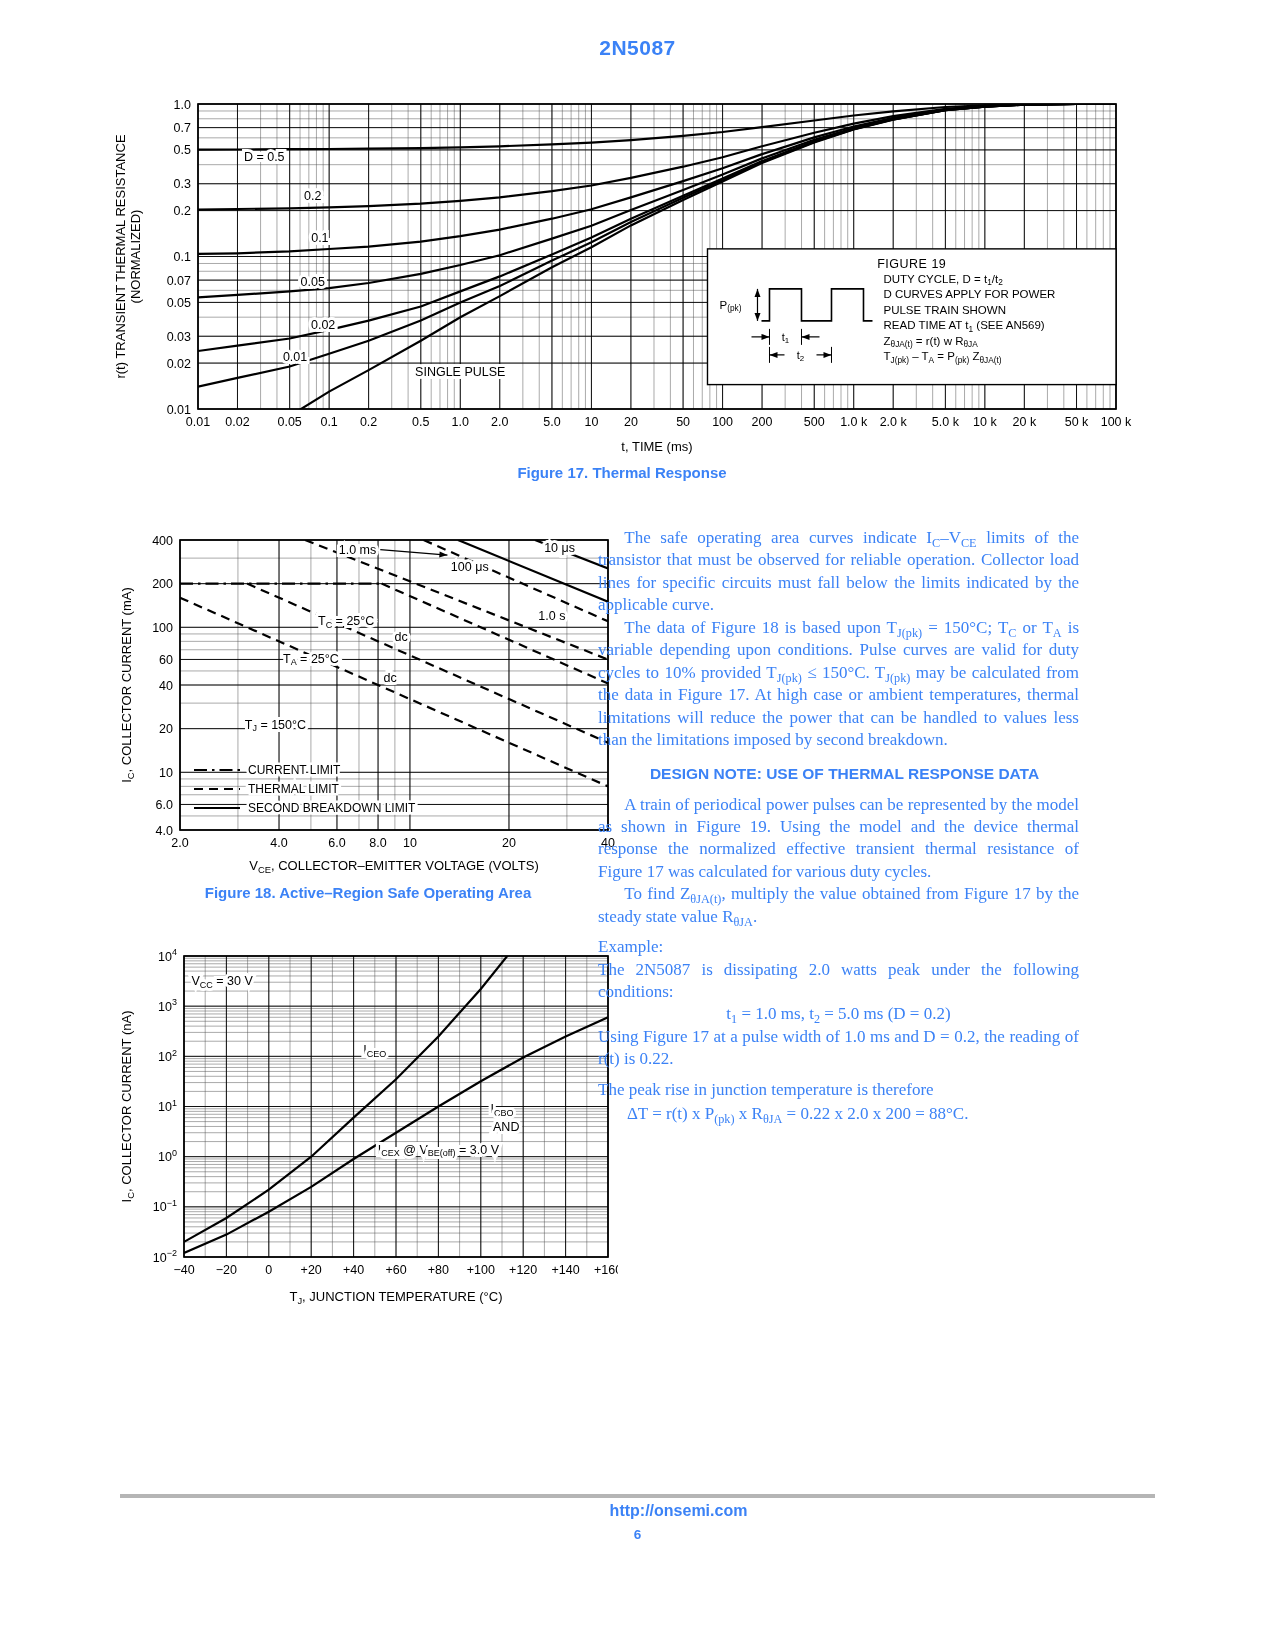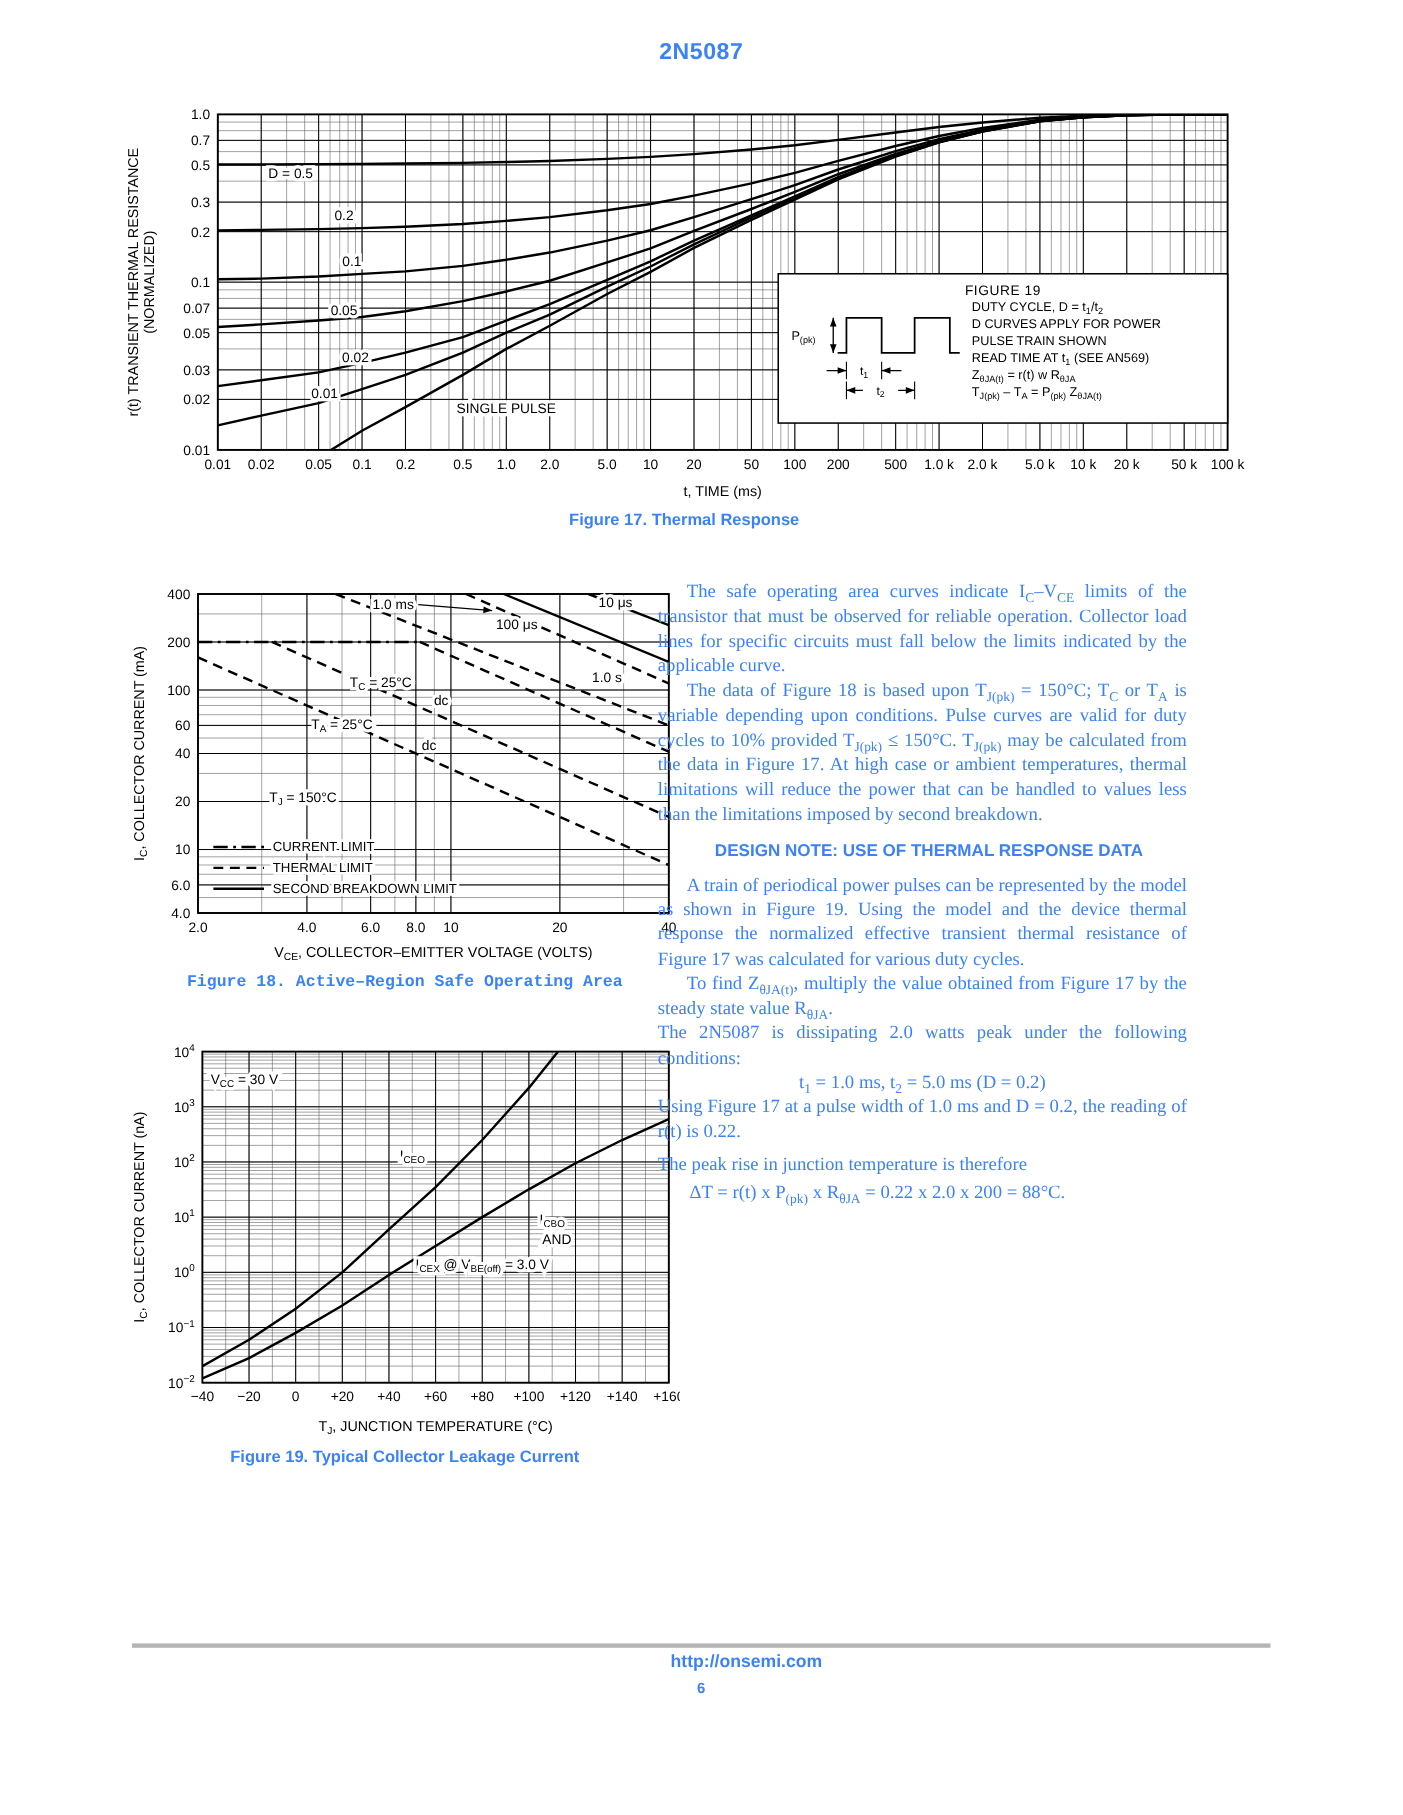--- a/index.html
+++ b/index.html
@@ -5,21 +5,21 @@
   html,body{margin:0;padding:0;background:#fff;}
   .page{position:relative;width:1275px;height:1650px;background:#fff;overflow:hidden;
         font-family:"Liberation Serif",serif;color:#3b82f6;}
   .title{position:absolute;left:0;top:36px;width:1275px;text-align:center;
          font:bold 21px "Liberation Sans",sans-serif;letter-spacing:.5px;}
   .c17{position:absolute;left:112px;top:92px;}
   .c18{position:absolute;left:118px;top:526px;}
   .c19{position:absolute;left:118px;top:942px;}
   .caption{position:absolute;font:bold 15px "Liberation Sans",sans-serif;text-align:center;}
   .cap17{left:112px;top:464px;width:1020px;}
-  .cap18{left:118px;top:884px;width:500px;font-family:Liberation Mono, monospace;}
+  .cap18{left:118px;top:884px;width:500px;}
   .cap19{left:118px;top:1316px;width:500px;}
   .bodycol{position:absolute;left:598px;top:527px;width:481px;}
   .para{font:17px/1.32 "Liberation Serif",serif;text-align:justify;margin:0;}
   .indent{text-indent:1.55em;}
   .heading{font:bold 15.5px/1.3 "Liberation Sans",sans-serif;text-align:center;
            margin:13px 0 9px 0;padding-left:12px;}
   .center{text-align:center;}
   .eq{text-align:left;padding-left:1.7em;margin:2px 0;}
   .gap{margin-top:8px;}
   .bodycol sub,.bodycol sup{font-size:72%;line-height:0;}
@@ -455,28 +455,28 @@
         <path d="M66.0,311.0 L108.4,292.6 L150.8,269.7 L193.2,244.9 L235.6,217.0 L278.0,190.7 L320.4,164.5 L362.8,139.2 L405.2,115.5 L447.6,94.4 L490.0,75.3" fill="none" stroke="#000" stroke-width="2.2" stroke-dasharray="none"></path>
       </g>
       <text x="104.16" y="43.34883704346396" text-anchor="middle" font-size="12.5" stroke="#fff" stroke-width="6" paint-order="stroke"><tspan>V</tspan><tspan dy="2.8" font-size="9.0">CC</tspan><tspan dy="-2.8"> = 30 V</tspan></text>
       <text x="256.8" y="112.25680029456234" text-anchor="middle" font-size="12.5" stroke="#fff" stroke-width="6" paint-order="stroke"><tspan>I</tspan><tspan dy="2.8" font-size="9.0">CEO</tspan></text>
       <text x="384" y="170.76775995318303" text-anchor="middle" font-size="12.5" stroke="#fff" stroke-width="6" paint-order="stroke"><tspan>I</tspan><tspan dy="2.8" font-size="9.0">CBO</tspan></text>
       <text x="388.24" y="188.65455068279266" text-anchor="middle" font-size="12.5" stroke="#fff" stroke-width="6" paint-order="stroke"><tspan>AND</tspan></text>
       <text x="320.4" y="211.62165834226047" text-anchor="middle" font-size="12.5" stroke="#fff" stroke-width="6" paint-order="stroke"><tspan>I</tspan><tspan dy="2.8" font-size="9.0">CEX</tspan><tspan dy="-2.8"> @ V</tspan><tspan dy="2.8" font-size="9.0">BE(off)</tspan><tspan dy="-2.8"> = 3.0 V</tspan></text>
       <text x="278" y="359" text-anchor="middle" font-size="13"><tspan>T</tspan><tspan dy="2.9" font-size="9.4">J</tspan><tspan dy="-2.9">, JUNCTION TEMPERATURE (°C)</tspan></text>
       <text transform="translate(13,164.5) rotate(-90)" text-anchor="middle" font-size="13"><tspan>I</tspan><tspan dy="2.9" font-size="9.4">C</tspan><tspan dy="-2.9">, COLLECTOR CURRENT (nA)</tspan></text>
     </svg>
-  <div class="caption cap19">Figure 19. Typical Collector Leakage Current</div>
 
   <div class="bodycol" id="bodycol">
       <div class="para indent">The safe operating area curves indicate I<sub>C</sub>–V<sub>CE</sub> limits of the transistor that must be observed for reliable operation. Collector load lines for specific circuits must fall below the limits indicated by the applicable curve.</div>
       <div class="para indent">The data of Figure 18 is based upon T<sub>J(pk)</sub> = 150°C; T<sub>C</sub> or T<sub>A</sub> is variable depending upon conditions. Pulse curves are valid for duty cycles to 10% provided T<sub>J(pk)</sub> ≤ 150°C. T<sub>J(pk)</sub> may be calculated from the data in Figure 17. At high case or ambient temperatures, thermal limitations will reduce the power that can be handled to values less than the limitations imposed by second breakdown.</div>
       <div class="para heading">DESIGN NOTE: USE OF THERMAL RESPONSE DATA</div>
       <div class="para indent">A train of periodical power pulses can be represented by the model as shown in Figure 19. Using the model and the device thermal response the normalized effective transient thermal resistance of Figure 17 was calculated for various duty cycles.</div>
       <div class="para indent">To find Z<sub>θJA(t)</sub>, multiply the value obtained from Figure 17 by the steady state value R<sub>θJA</sub>.</div>
+      <div class="para gap">Example:</div>
       <div class="para">The 2N5087 is dissipating 2.0 watts peak under the following conditions:</div>
       <div class="para center">t<sub>1</sub> = 1.0 ms, t<sub>2</sub> = 5.0 ms (D = 0.2)</div>
       <div class="para">Using Figure 17 at a pulse width of 1.0 ms and D = 0.2, the reading of r(t) is 0.22.</div>
       <div class="para gap">The peak rise in junction temperature is therefore</div>
       <div class="para eq">ΔT = r(t) x P<sub>(pk)</sub> x R<sub>θJA</sub> = 0.22 x 2.0 x 200 = 88°C.</div>
     </div>
 
   <div class="footrule"></div>
   <div class="footurl">http://onsemi.com</div>
   <div class="pagenum">6</div>

